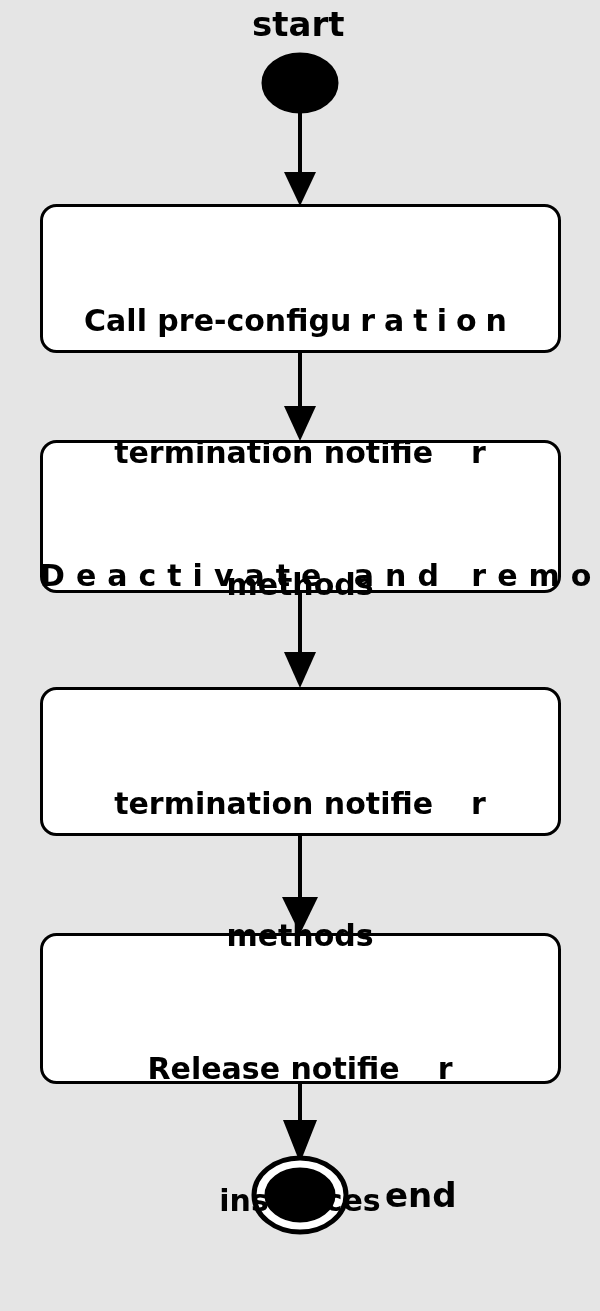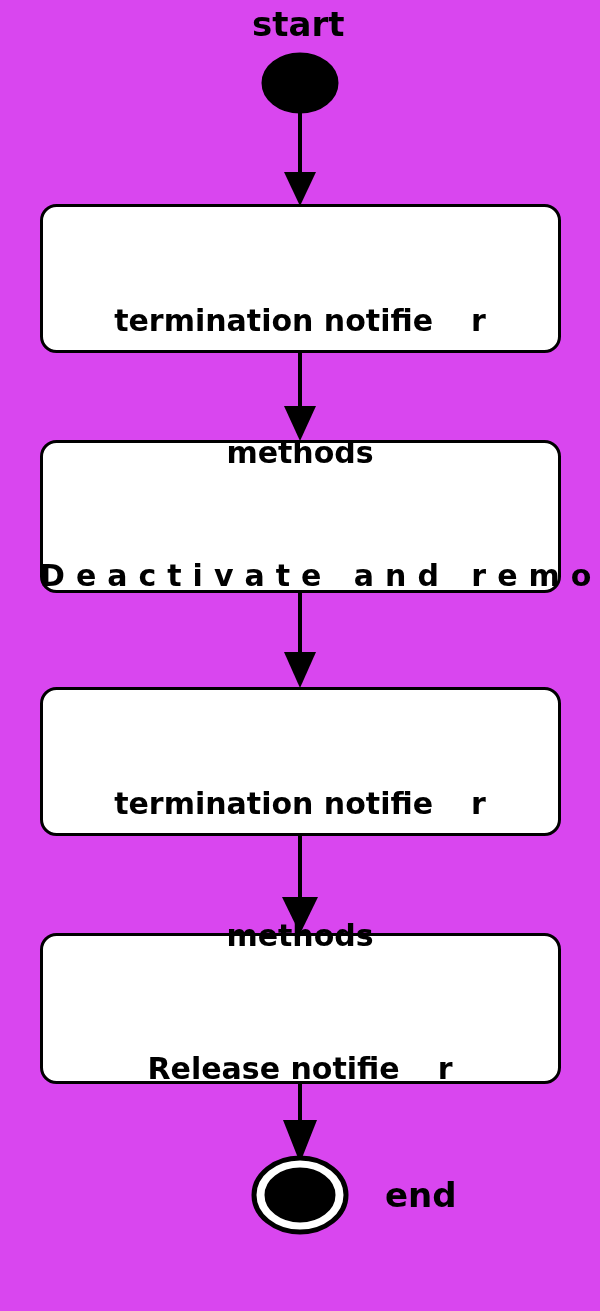--- a/index.html
+++ b/index.html
@@ -8,21 +8,21 @@
     padding: 0;
     background: #ffffff;
   }
   body {
     font-family: "DejaVu Sans", sans-serif;
   }
   #diagram-canvas {
     position: relative;
     width: 600px;
     height: 1311px;
-    background: #d946ef;
+    background: #e5e5e5;
     overflow: hidden;
   }
   #diagram-svg {
     position: absolute;
     left: 0;
     top: 0;
     width: 600px;
     height: 1311px;
   }
   
@@ -109,30 +109,32 @@
       <ellipse cx="300" cy="1195" rx="46" ry="37" fill="#ffffff" stroke="#000000" stroke-width="5"></ellipse>
       <ellipse cx="300" cy="1195" rx="34" ry="26" fill="#000000" stroke="#000000" stroke-width="3"></ellipse>
     </g>
   </svg>
 
   <div class="node-label" id="start-label">start</div>
 
   <div class="node-label" id="end-label">end</div>
 
   <div class="activity-text" id="text-box-1">
+    <span class="ln"><span>Call pre-config</span><span class="trk">uration</span></span>
     <span class="ln"><span>termination notifie</span><span class="gap-r">r</span></span>
     <span class="ln"><span>methods</span></span>
   </div>
 
   <div class="activity-text" id="text-box-2">
     <span class="ln"><span class="trk-wide">Deactivate and remove</span></span>
   </div>
 
   <div class="activity-text" id="text-box-3">
     <span class="ln"><span>termination notifie</span><span class="gap-r">r</span></span>
     <span class="ln"><span>methods</span></span>
   </div>
 
   <div class="activity-text" id="text-box-4">
     <span class="ln"><span>Release notifie</span><span class="gap-r">r</span></span>
+    <span class="ln"><span>instances</span></span>
   </div>
 
 </div>
 
 </body></html>

